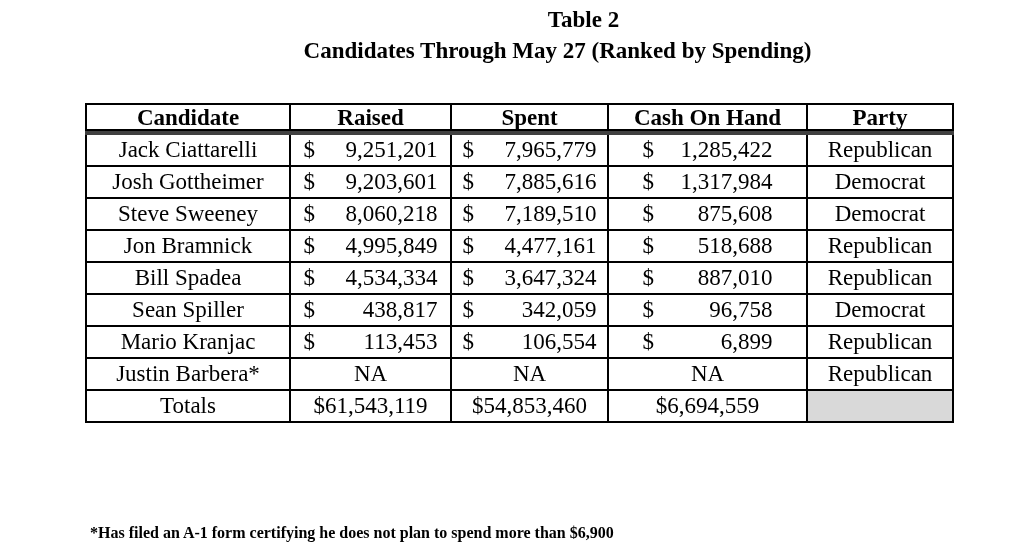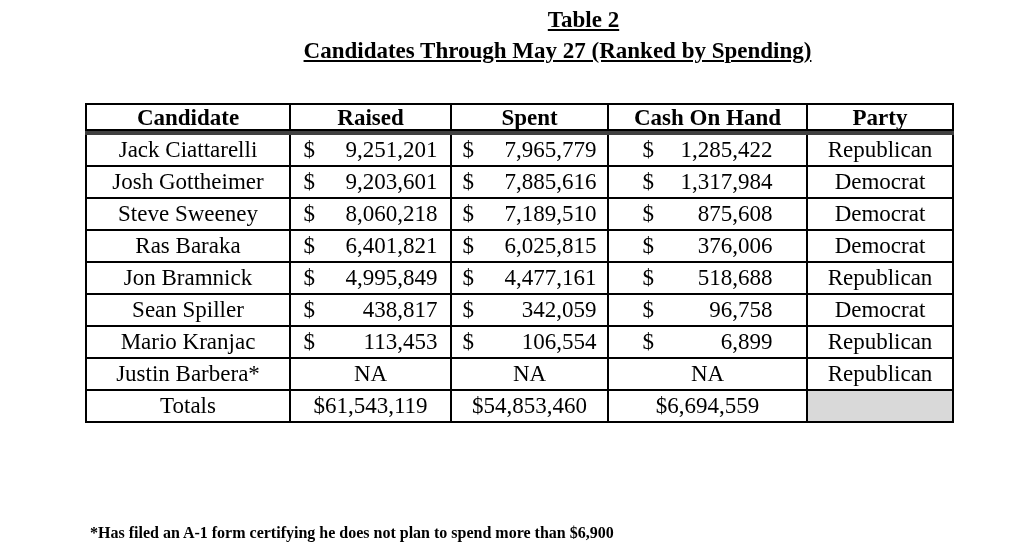--- a/index.html
+++ b/index.html
@@ -4,21 +4,21 @@
 <style>
   html,body { margin:0; padding:0; }
   body {
     width:1024px; height:547px;
     background:#ffffff; color:#000000;
     font-family:"Liberation Serif","DejaVu Serif",serif;
     position:relative; overflow:hidden;
   }
   .titles {
     position:absolute; left:90px; top:4px; width:935px;
-    text-align:center; font-weight:bold; font-size:23px; line-height:31px;text-decoration:underline;
+    text-align:center; font-weight:bold; font-size:23px; line-height:31px;
   }
   .titles .t1 { padding-left:52px; }
   table.fin {
     position:absolute; left:85px; top:103px;
     border-collapse:collapse; table-layout:fixed;
   }
   table.fin td, table.fin th {
     border:2px solid #000000;
     padding:0; height:30px;
     text-align:center; vertical-align:middle;
@@ -108,48 +108,48 @@
             <span>$</span>
             <span>7,189,510</span>
           </span></td>
       <td><span class="acct acct-cash">
             <span>$</span>
             <span>875,608</span>
           </span></td>
       <td>Democrat</td>
     </tr>
     <tr>
-      <td>Ras Baraka</td>
-      <td><span class="acct">
-            <span>$</span>
-            <span>6,401,821</span>
-          </span></td>
-      <td><span class="acct">
-            <span>$</span>
-            <span>6,025,815</span>
-          </span></td>
-      <td><span class="acct acct-cash">
-            <span>$</span>
-            <span>376,006</span>
-          </span></td>
-      <td>Democrat</td>
-    </tr>
-    <tr>
       <td>Jon Bramnick</td>
       <td><span class="acct">
             <span>$</span>
             <span>4,995,849</span>
           </span></td>
       <td><span class="acct">
             <span>$</span>
             <span>4,477,161</span>
           </span></td>
       <td><span class="acct acct-cash">
             <span>$</span>
             <span>518,688</span>
+          </span></td>
+      <td>Republican</td>
+    </tr>
+    <tr>
+      <td>Bill Spadea</td>
+      <td><span class="acct">
+            <span>$</span>
+            <span>4,534,334</span>
+          </span></td>
+      <td><span class="acct">
+            <span>$</span>
+            <span>3,647,324</span>
+          </span></td>
+      <td><span class="acct acct-cash">
+            <span>$</span>
+            <span>887,010</span>
           </span></td>
       <td>Republican</td>
     </tr>
     <tr>
       <td>Sean Spiller</td>
       <td><span class="acct">
             <span>$</span>
             <span>438,817</span>
           </span></td>
       <td><span class="acct">

